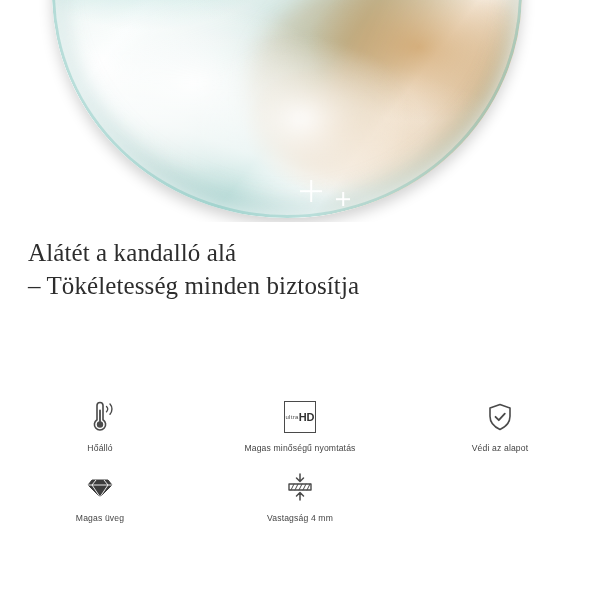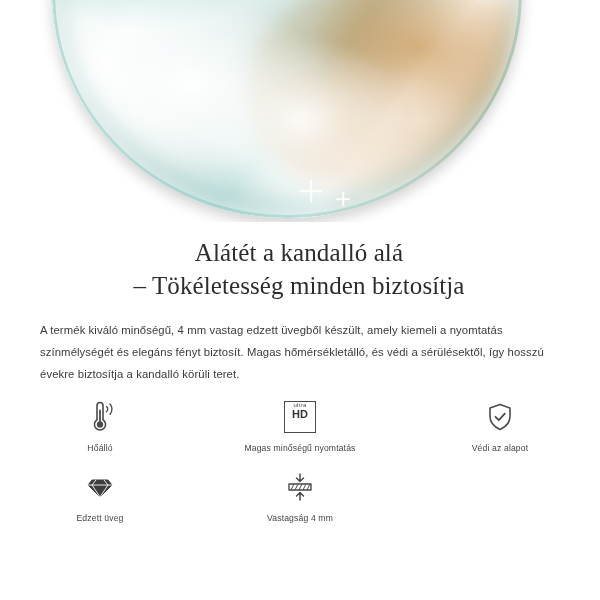--- a/index.html
+++ b/index.html
@@ -109,28 +109,27 @@
 
   
   .content {
     position: absolute;
     left: 0;
     top: 222px;
     width: 600px;
   }
   .headline {
     margin: 0;
-    padding: 14px 38px 0 36px;
+    padding: 14px 38px 0 28px;
     font-family: "Liberation Serif", serif;
     font-weight: 400;
     font-size: 25px;
     line-height: 1.33;
     color: #2d2d2d;
     letter-spacing: 0.1px;
-    text-align: center;
   }
   .headline .line2 { display: block; }
 
   .body-copy {
     margin: 0;
     padding: 16px 40px 0 40px;
     font-size: 11.3px;
     line-height: 1.95;
     color: #3a3a3a;
     letter-spacing: 0.1px;
@@ -163,22 +162,22 @@
     font-size: 8.6px;
     color: #444;
     letter-spacing: 0.15px;
     text-align: center;
   }
   .hd-box {
     width: 30px;
     height: 30px;
     border: 1.4px solid #4a4a4a;
     display: flex;
-    flex-direction: column;
     align-items: center;
+    justify-content: center;
     line-height: 1;
   }
   .hd-box .u { font-size: 6px; letter-spacing: .3px; color: #4a4a4a; }
   .hd-box .hd { font-size: 11px; font-weight: bold; color: #333; margin-top: 1px; }
   svg { display: block; }
 </style>
 </head>
 <body>
 
 <div class="hero">
@@ -191,21 +190,20 @@
   </div>
   <div class="sparkle s1"></div>
   <div class="sparkle s2"></div>
 </div>
 
 <div class="content">
   <h1 class="headline">
     <span>Alátét a kandalló alá</span>
     <span class="line2">– Tökéletesség minden biztosítja</span>
   </h1>
-  <p class="body-copy">A termék kiváló minőségű, 4 mm vastag edzett üvegből készült, amely kiemeli a nyomtatás színmélységét és elegáns fényt biztosít. Magas hőmérsékletálló, és védi a sérülésektől, így hosszú évekre biztosítja a kandalló körüli teret.</p>
 </div>
 
 <div class="features">
 
   <div class="feature">
     <div class="feature-icon">
       <svg width="40" height="40" viewBox="0 0 40 40" fill="none" stroke="#4a4a4a" stroke-width="1.6" stroke-linecap="round">
         <path d="M17 8.5a3 3 0 0 1 6 0v14.2a5.6 5.6 0 1 1-6 0z" fill="none"></path>
         <circle cx="20" cy="27.5" r="3.2" fill="#4a4a4a" stroke="none"></circle>
         <path d="M20 13.5v11" stroke-width="1.8"></path>
@@ -235,21 +233,21 @@
     <div class="feature-label">Védi az alapot</div>
   </div>
 
   <div class="feature">
     <div class="feature-icon">
       <svg width="40" height="40" viewBox="0 0 40 40" fill="#3d3d3d" stroke="#3d3d3d" stroke-width="1" stroke-linejoin="round">
         <path d="M12 13h16l4 5-12 12L8 18z"></path>
         <path d="M8 18h24M16 13l-4 5 8 12M24 13l4 5-8 12" stroke="#ffffff" stroke-width="0.9" fill="none"></path>
       </svg>
     </div>
-    <div class="feature-label">Edzett üveg</div>
+    <div class="feature-label">Magas üveg</div>
   </div>
 
 
   <div class="feature">
     <div class="feature-icon">
       <svg width="40" height="40" viewBox="0 0 40 40" fill="none" stroke="#4a4a4a" stroke-width="1.5" stroke-linecap="round" stroke-linejoin="round">
         <path d="M20 7v7M16.5 11l3.5 3.5 3.5-3.5"></path>
         <path d="M20 33v-7M16.5 29l3.5-3.5 3.5 3.5"></path>
         <rect x="9" y="17" width="22" height="6" stroke-width="1.4"></rect>
         <path d="M11 23l3-6M15 23l3-6M19 23l3-6M23 23l3-6M27 23l3-6" stroke-width="1"></path>

